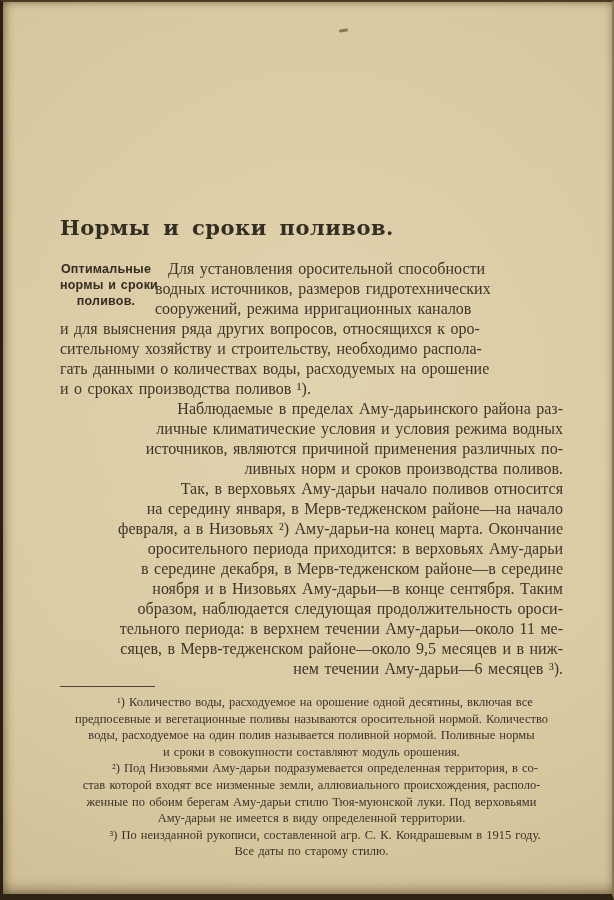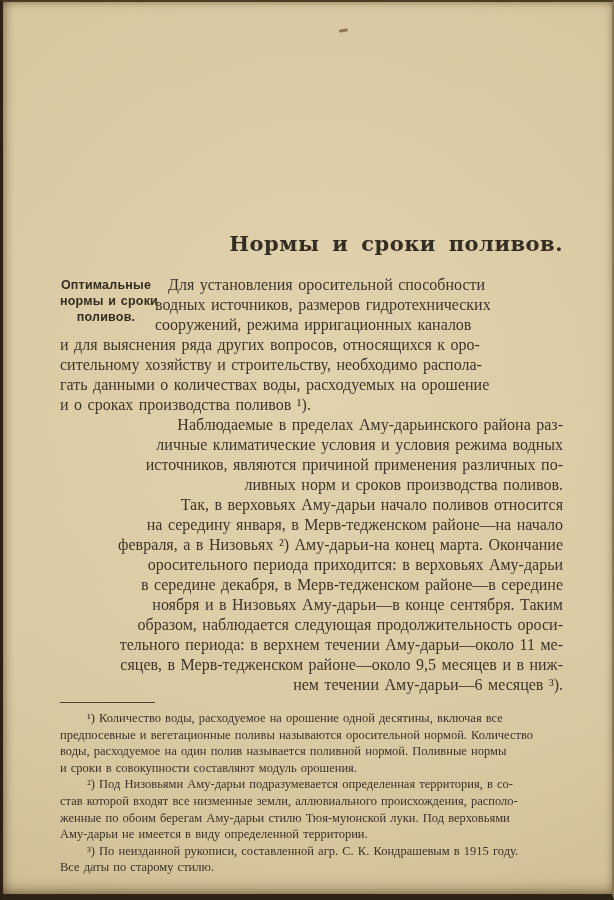--- a/index.html
+++ b/index.html
@@ -54,22 +54,22 @@
     font-family: "Liberation Serif", serif;
     font-size: 16px;
     line-height: 18px;
     letter-spacing: 3px;
     word-spacing: 8px;
     color: #40382c;
     white-space: pre;
   }
 
   .title {
-    margin-top: 35px;
-    text-align: right;
+    margin-top: 19px;
+    text-align: left;
     font-family: "DejaVu Serif", serif;
     font-weight: bold;
     font-size: 21px;
     line-height: 25px;
     letter-spacing: .5px;
     word-spacing: 5px;
     color: #342d22;
     white-space: pre;
   }
 
@@ -120,20 +120,21 @@
     margin-top: 7px;
     font-size: 12.5px;
     line-height: 16.6px;
     word-spacing: 1px;
     color: #3b332a;
   }
   .footnotes .fn {
     margin: 0;
     text-indent: 27px;
     white-space: pre;
+    text-align: center;
   }
 </style>
 </head>
 <body>
 
 <div class="page">
   <div class="speck"></div>
 
   <div class="content">
 

